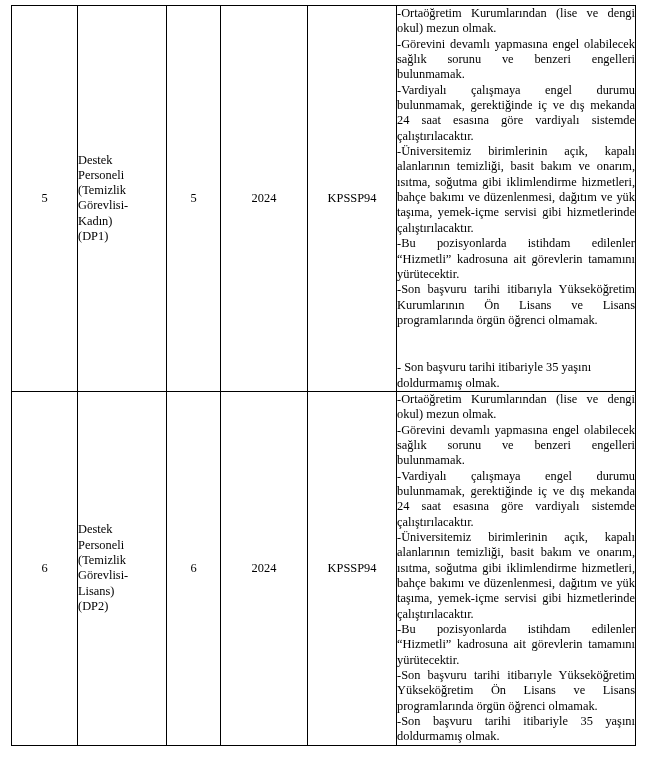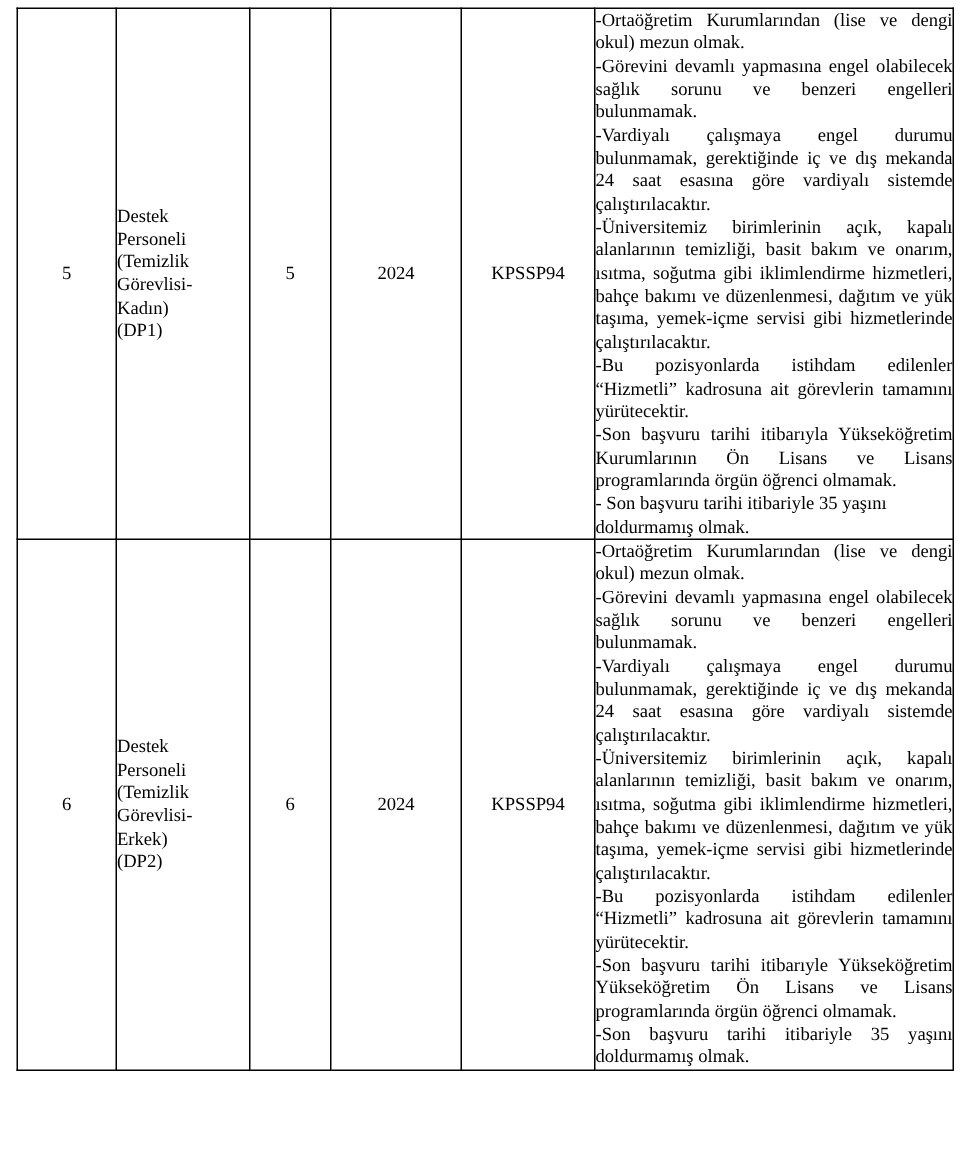--- a/index.html
+++ b/index.html
@@ -69,20 +69,21 @@
     margin: 0;
     padding: 0;
     text-align: justify;
     text-justify: inter-word;
     hyphens: none;
     font-size: 12.4px;
     line-height: 15.35px;
   }
   td.cond-cell p.left-al {
     text-align: left;
+    margin-top: 32px;
   }
 </style>
 </head>
 <body>
 
 <div class="page">
 
   <table class="req-table">
     <colgroup>
       <col class="c-sira">
@@ -118,21 +119,21 @@
         </td>
       </tr>
 
       <tr>
         <td class="center-cell">6</td>
         <td class="title-cell">
           <span class="tline">Destek</span>
           <span class="tline">Personeli</span>
           <span class="tline">(Temizlik</span>
           <span class="tline">Görevlisi-</span>
-          <span class="tline">Erkek)</span>
+          <span class="tline">Lisans)</span>
           <span class="tline">(DP2)</span>
         </td>
         <td class="center-cell">6</td>
         <td class="center-cell">2024</td>
         <td class="center-cell">KPSSP94</td>
         <td class="cond-cell">
           <p>-Ortaöğretim Kurumlarından (lise ve dengi okul) mezun olmak.</p>
           <p>-Görevini devamlı yapmasına engel olabilecek sağlık sorunu ve benzeri engelleri bulunmamak.</p>
           <p>-Vardiyalı çalışmaya engel durumu bulunmamak, gerektiğinde iç ve dış mekanda 24 saat esasına göre vardiyalı sistemde çalıştırılacaktır.</p>
           <p>-Üniversitemiz birimlerinin açık, kapalı alanlarının temizliği, basit bakım ve onarım, ısıtma, soğutma gibi iklimlendirme hizmetleri, bahçe bakımı ve düzenlenmesi, dağıtım ve yük taşıma, yemek-içme servisi gibi hizmetlerinde çalıştırılacaktır.</p>

